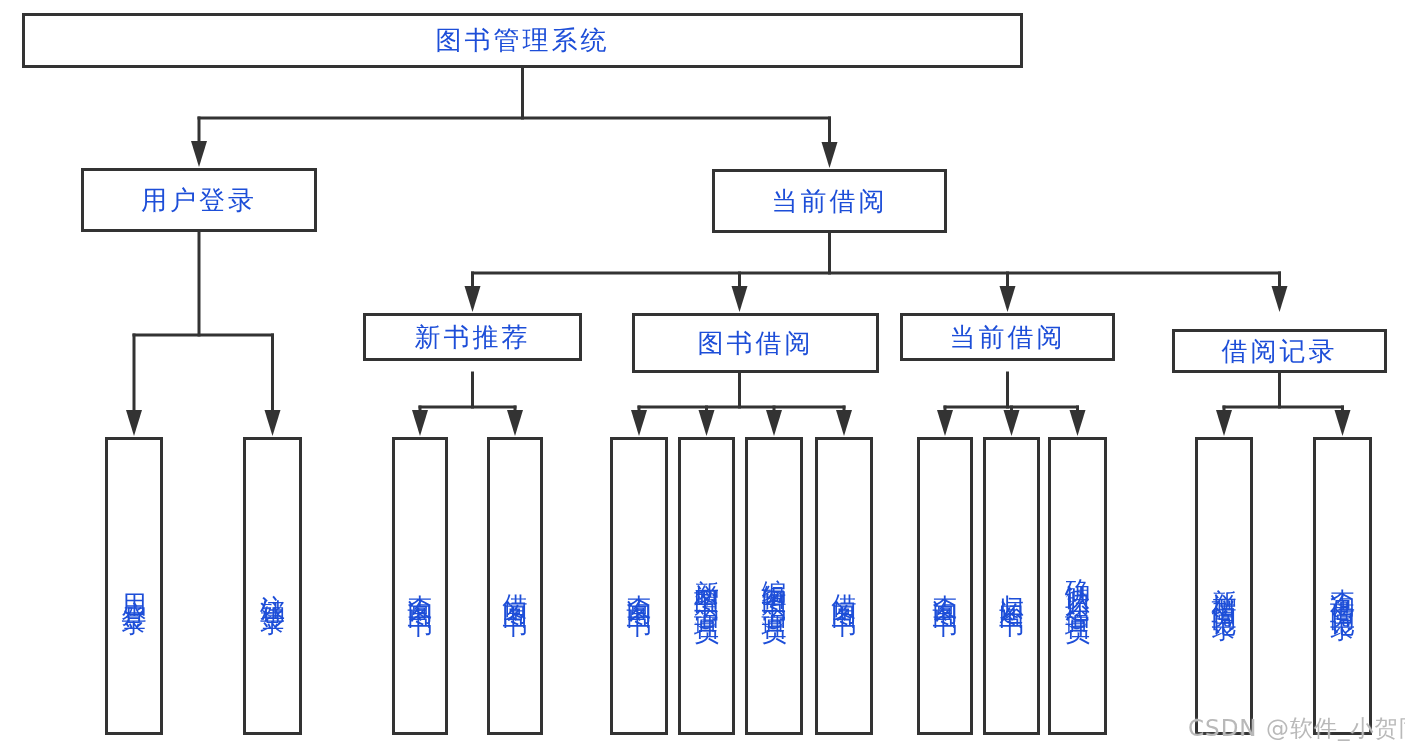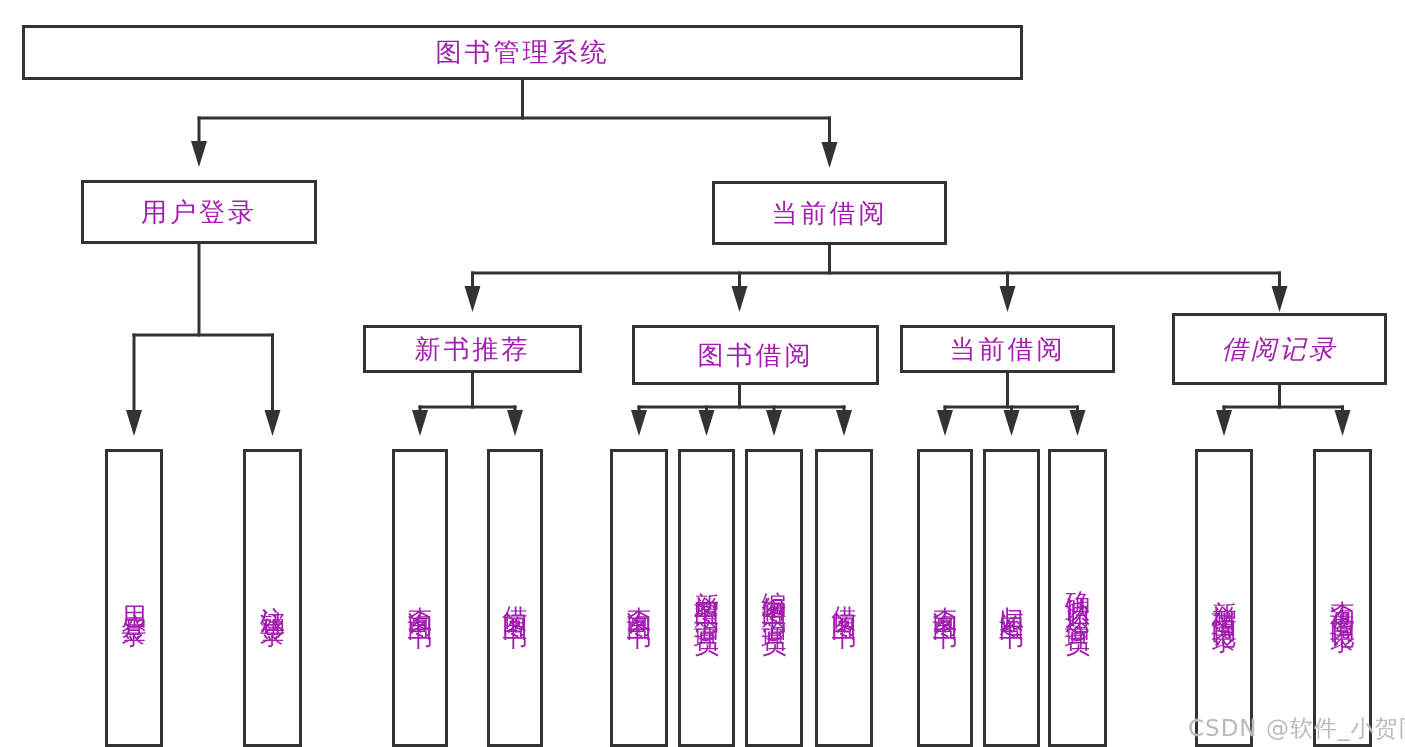--- a/index.html
+++ b/index.html
@@ -18,22 +18,21 @@
   }
   .node {
     position: absolute;
     box-sizing: border-box;
     border: 3px solid #333333;
     background: #ffffff;
     display: flex;
     align-items: center;
     justify-content: center;
     z-index: 2;
-    color: #a21caf;
-    margin-top: 12px;
+    color: #1d4ed8;
   }
   .node.h .label {
     font-size: 26px;
     letter-spacing: 3px;
     white-space: nowrap;
   }
   .node.v .label {
     writing-mode: vertical-rl;
     text-orientation: mixed;
     font-size: 25px;
@@ -123,21 +122,21 @@
       </div>
       <div class="node h" style="left: 363px; top: 313px; width: 219px; height: 48px;">
         <span class="label">新书推荐</span>
       </div>
       <div class="node h" style="left: 632px; top: 313px; width: 247px; height: 60px;">
         <span class="label">图书借阅</span>
       </div>
       <div class="node h" style="left: 900px; top: 313px; width: 215px; height: 48px;">
         <span class="label">当前借阅</span>
       </div>
-      <div class="node h" style="left: 1172px; top: 301px; width: 215px; height: 72px; font-style: italic;">
+      <div class="node h" style="left: 1172px; top: 329px; width: 215px; height: 44px;">
         <span class="label">借阅记录</span>
       </div>
       <div class="node v" style="left: 105px; top: 437px; width: 58px; height: 298px;">
         <span class="label">用户登录</span>
       </div>
       <div class="node v" style="left: 243px; top: 437px; width: 59px; height: 298px;">
         <span class="label">注销登录</span>
       </div>
       <div class="node v" style="left: 392px; top: 437px; width: 56px; height: 298px;">
         <span class="label">查询图书</span>

